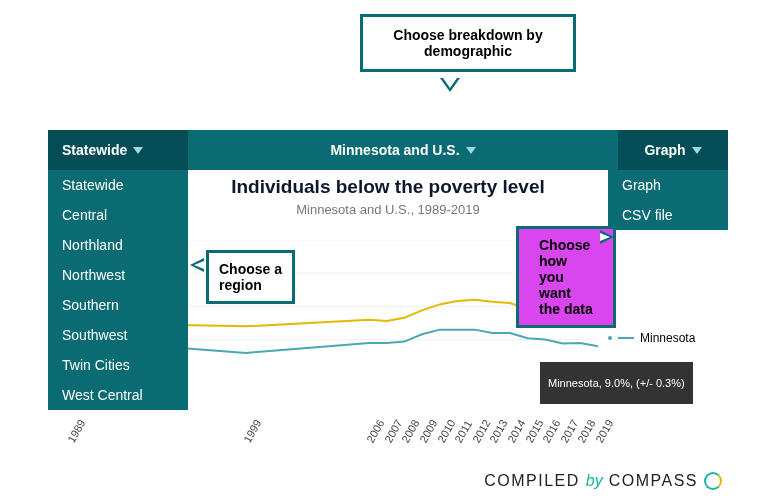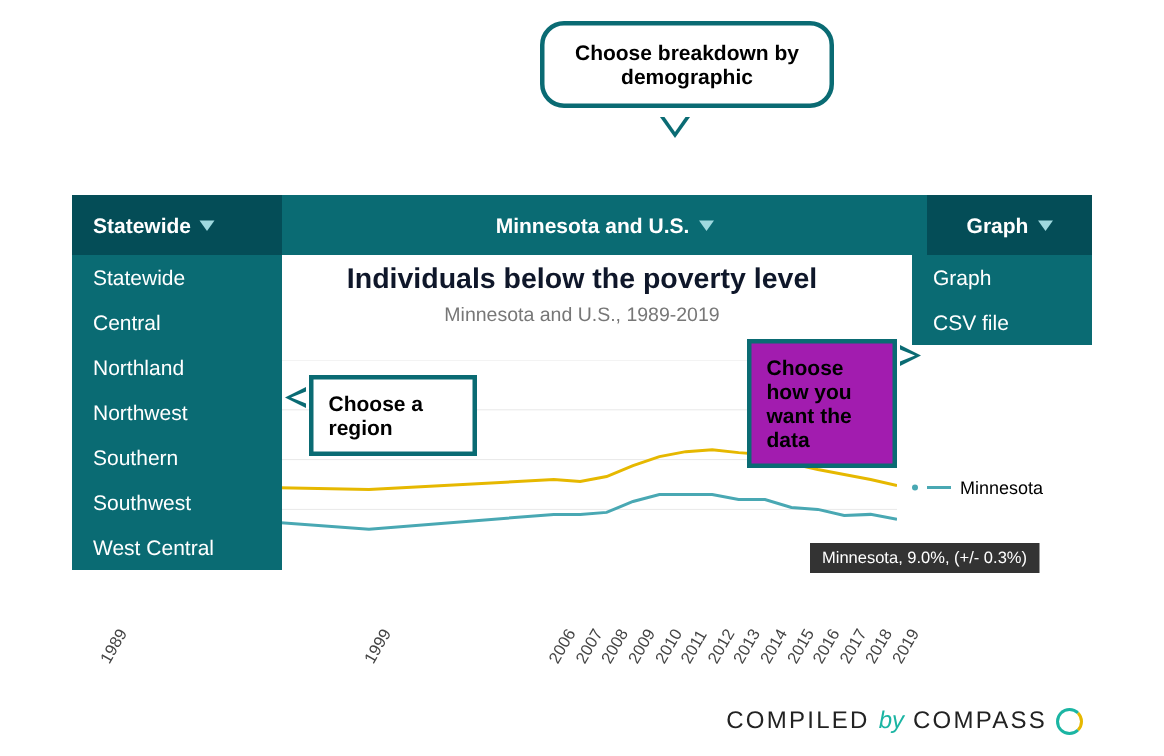--- a/index.html
+++ b/index.html
@@ -1,19 +1,19 @@
 <!DOCTYPE html>
 <html><head>
 <meta charset="utf-8">
 <style>
   * { box-sizing: border-box; margin: 0; padding: 0; }
   body { font-family: Arial, Helvetica, sans-serif; width: 776px; height: 504px; position: relative; background: #fff; overflow: hidden; }
 
   
-  .callout-top { position: absolute; left: 360px; top: 14px; width: 196px; border: 3px solid #0a6b73; border-radius: 16px; background: #fff; padding: 10px 6px; text-align: center; font-size: 14px; font-weight: 600; z-index: 20; }
+  .callout-top { position: absolute; left: 360px; top: 14px; width: 216px; border: 3px solid #0a6b73; border-radius: 0; background: #fff; padding: 10px 6px; text-align: center; font-size: 14px; font-weight: 600; z-index: 20; }
   .callout-top-tail { position: absolute; left: 440px; top: 78px; width: 20px; height: 14px; z-index: 21; }
   .callout-top-tail::before { content:""; position:absolute; left:0; top:0; border-left:10px solid transparent; border-right:10px solid transparent; border-top:14px solid #0a6b73; }
   .callout-top-tail::after { content:""; position:absolute; left:3px; top:0; border-left:7px solid transparent; border-right:7px solid transparent; border-top:10px solid #fff; }
 
   
   .navbar { position: absolute; left: 48px; top: 130px; right: 48px; height: 40px; background: #0a6b73; display: flex; align-items: center; z-index: 5; }
   .nav-sect { color: #fff; font-weight: 700; font-size: 14px; display: flex; align-items: center; gap: 6px; cursor: pointer; padding: 0 14px; height: 100%; }
   .nav-statewide { width: 140px; background: #044d57; }
   .nav-center { flex: 1; justify-content: center; align-items: center; }
   .nav-graph { width: 110px; background: #044d57; justify-content: center; }
@@ -24,42 +24,42 @@
   .dropdown-left { left: 48px; top: 170px; width: 140px; }
   .dropdown-right { right: 48px; top: 170px; width: 120px; }
   .dd-item { padding: 7px 14px; cursor: pointer; }
 
   
   .chart-area { position: absolute; left: 48px; top: 170px; right: 48px; bottom: 42px; }
   .chart-title { text-align:center; font-size: 19px; font-weight: 700; color: #0f172a; margin-top: 6px; }
   .chart-sub { text-align:center; font-size: 13px; color: #777; margin-top: 4px; }
   .plot { position: absolute; left: 22px; right: 130px; top: 70px; bottom: 56px; }
   .legend { position: absolute; right: 0; top: 148px; width: 120px; font-size: 12px; }
-  .leg-item { display:flex; align-items:center; gap:6px; margin-bottom: 4px; }
+  .leg-item { display:flex; align-items:center; gap:6px; margin-bottom: 4px; margin-top: 13px; }
   .leg-line { display:inline-block; width: 16px; height: 2px; }
   .leg-dot { display:inline-block; width:4px; height:4px; border-radius:50%; }
   .yaxis { position:absolute; left: 0; top: 70px; bottom:56px; width:22px; font-size:10px; color:#444; }
   .ytick { position:absolute; left:0; transform:translateY(50%); }
   .xaxis { position:absolute; left:22px; right:130px; bottom:0; height:54px; }
   .xtick { position:absolute; bottom:20px; font-size:11px; color:#444; transform: rotate(-60deg) translate(-10px, 0); transform-origin: left top; white-space: nowrap; }
 
   
-  .callout-region { position: absolute; left: 206px; top: 250px; width: 112px; border: 3px solid #0a6b73; background:#fff; padding: 8px 10px; font-size: 14px; font-weight: 600; z-index: 8; }
+  .callout-region { position: absolute; left: 206px; top: 250px; width: 89px; border: 3px solid #0a6b73; background:#fff; padding: 8px 10px; font-size: 14px; font-weight: 600; z-index: 8; }
   .callout-region-tail { position: absolute; left: 190px; top: 258px; width: 18px; height: 14px; z-index: 9; }
   .callout-region-tail::before { content:""; position:absolute; border-top:7px solid transparent; border-bottom:7px solid transparent; border-right:14px solid #0a6b73; }
   .callout-region-tail::after { content:""; position:absolute; left:4px; top:3px; border-top:4px solid transparent; border-bottom:4px solid transparent; border-right:10px solid #fff; }
 
   
-  .callout-data { position: absolute; left: 498px; top: 226px; width: 100px; border: 3px solid #0a6b73; background:#a21caf; padding: 8px 10px; font-size: 14px; font-weight: 600; z-index: 8; }
+  .callout-data { position: absolute; left: 516px; top: 226px; width: 100px; border: 3px solid #0a6b73; background:#d946ef; padding: 8px 20px; font-size: 14px; font-weight: 600; z-index: 8; }
   .callout-data-tail { position: absolute; left: 600px; top: 230px; width: 18px; height: 14px; z-index: 9; }
   .callout-data-tail::before { content:""; position:absolute; border-top:7px solid transparent; border-bottom:7px solid transparent; border-left:14px solid #0a6b73; }
   .callout-data-tail::after { content:""; position:absolute; left:0; top:3px; border-top:4px solid transparent; border-bottom:4px solid transparent; border-left:10px solid #fff; }
 
   
-  .tooltip { position:absolute; left: 540px; top: 362px; background: #333; color:#fff; font-size:11px; padding:4px 8px; border-radius:0; z-index:7; }
+  .tooltip { position:absolute; left: 540px; top: 362px; background: #333; color:#fff; font-size:11px; padding:15px 8px; border-radius:0; z-index:7; }
 
   
   .brand { position:absolute; right:54px; bottom:14px; font-size:16px; letter-spacing:1.5px; color:#222; display:flex; align-items:center; gap:6px; }
   .brand-by { font-style: italic; color: #1bb5a3; text-transform:none; letter-spacing:0; }
   .brand-logo { width:18px; height:18px; border:2px solid #1bb5a3; border-right-color:#e6b800; border-radius:50%; }
 </style>
 </head>
 <body>
 
 <div class="callout-top">Choose breakdown by demographic</div>
@@ -80,20 +80,21 @@
   </div>
 </div>
 
 <div class="dropdown dropdown-left">
   <div class="dd-item">Statewide</div>
   <div class="dd-item">Central</div>
   <div class="dd-item">Northland</div>
   <div class="dd-item">Northwest</div>
   <div class="dd-item">Southern</div>
   <div class="dd-item">Southwest</div>
+  <div class="dd-item">Twin Cities</div>
   <div class="dd-item">West Central</div>
 </div>
 
 <div class="dropdown dropdown-right">
   <div class="dd-item">Graph</div>
   <div class="dd-item">CSV file</div>
 </div>
 
 <div class="chart-area">
   <div class="chart-title">Individuals below the poverty level</div>

